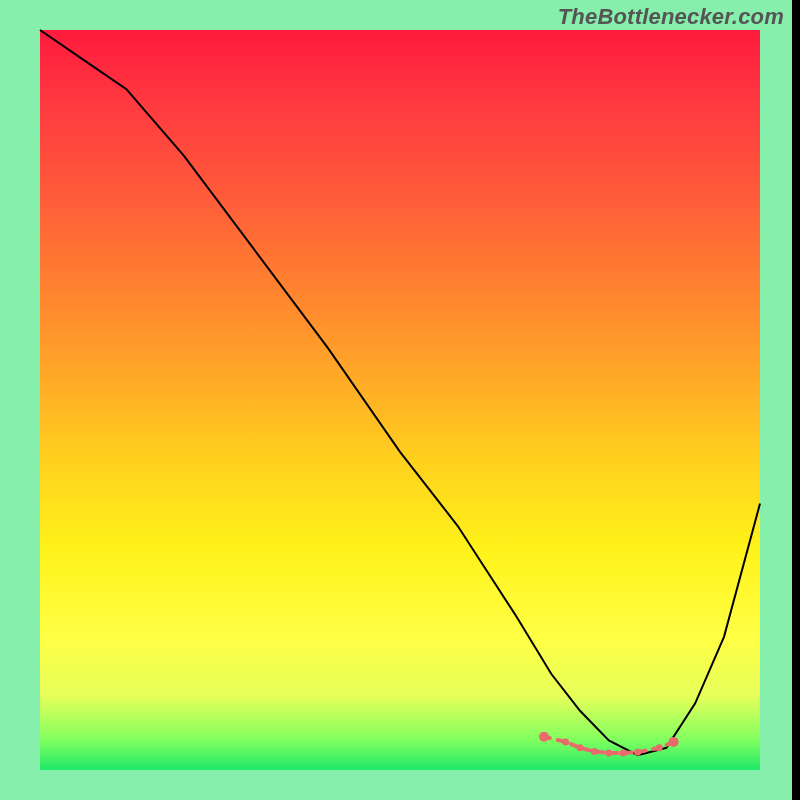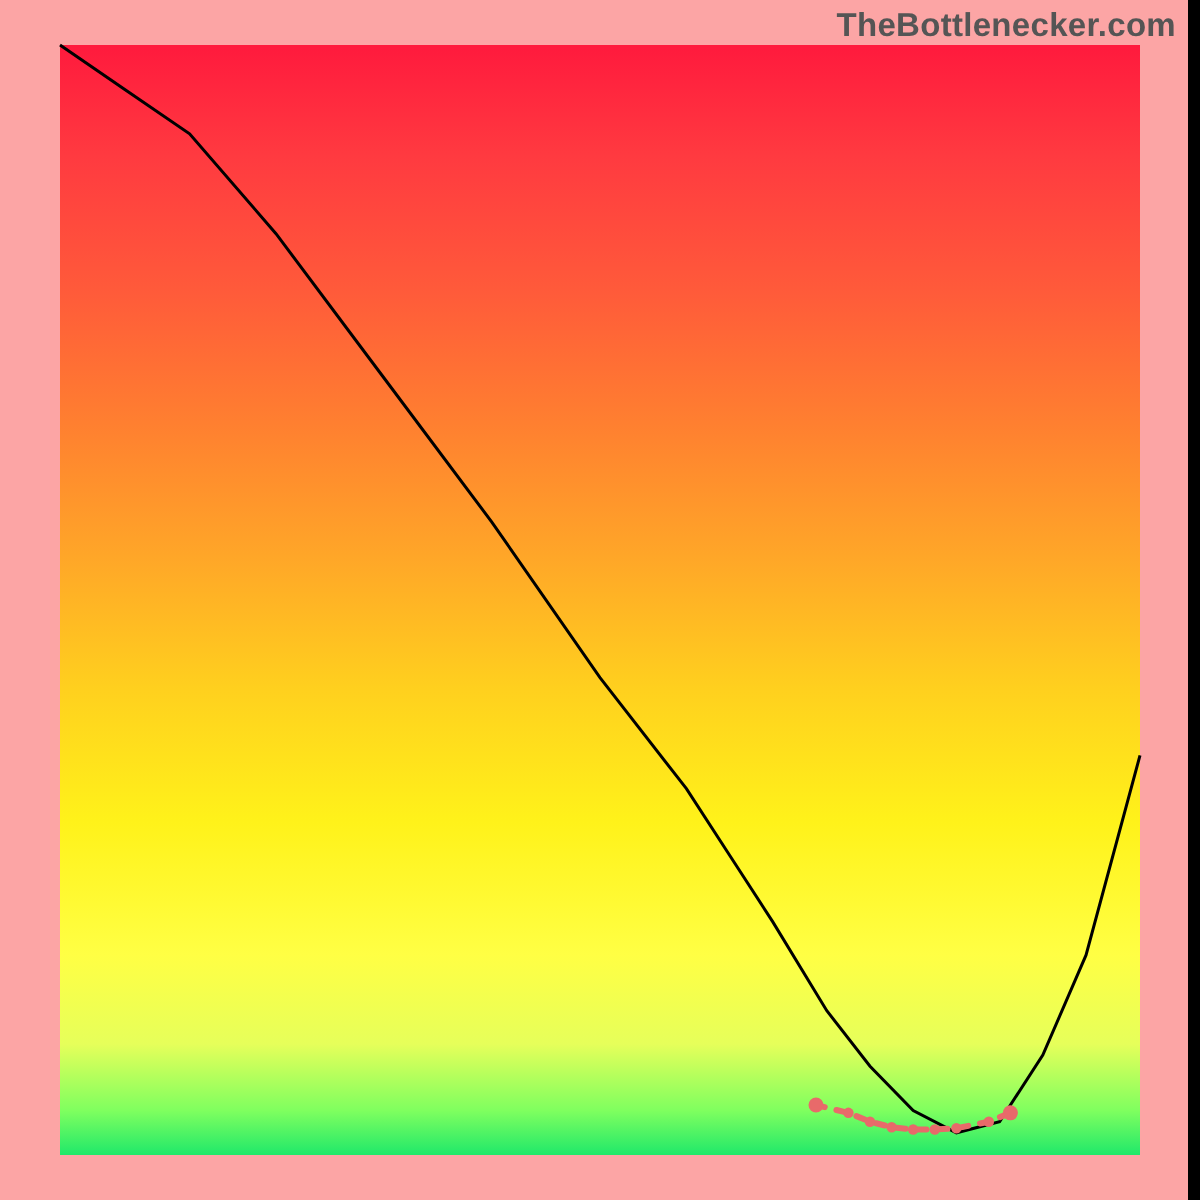--- a/index.html
+++ b/index.html
@@ -8,21 +8,22 @@
   width: 800px;
   height: 800px;
   background: #000;
   font-family: Arial, Helvetica, sans-serif;
   overflow: hidden;
 }
 .outer {
   position: relative;
   width: 792px;
   height: 800px;
-  background: #fca5a5;
+  background: #86efac;
+  font-style: italic;
 }
 .watermark {
   position: absolute;
   top: 4px;
   right: 8px;
   color: #555;
   font-size: 22px;
   font-weight: 600;
   letter-spacing: 0.2px;
   z-index: 20;

